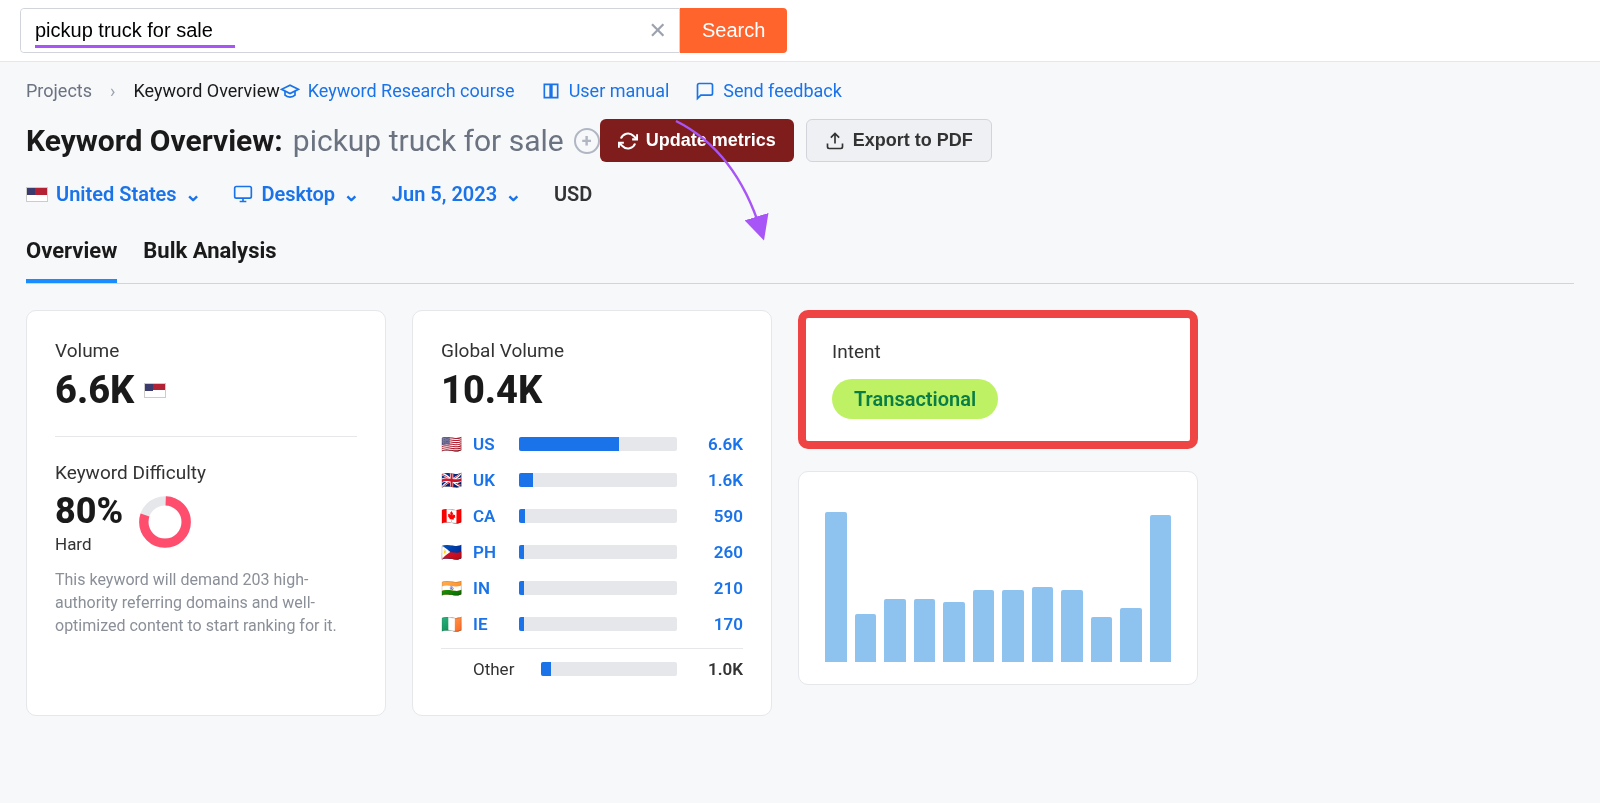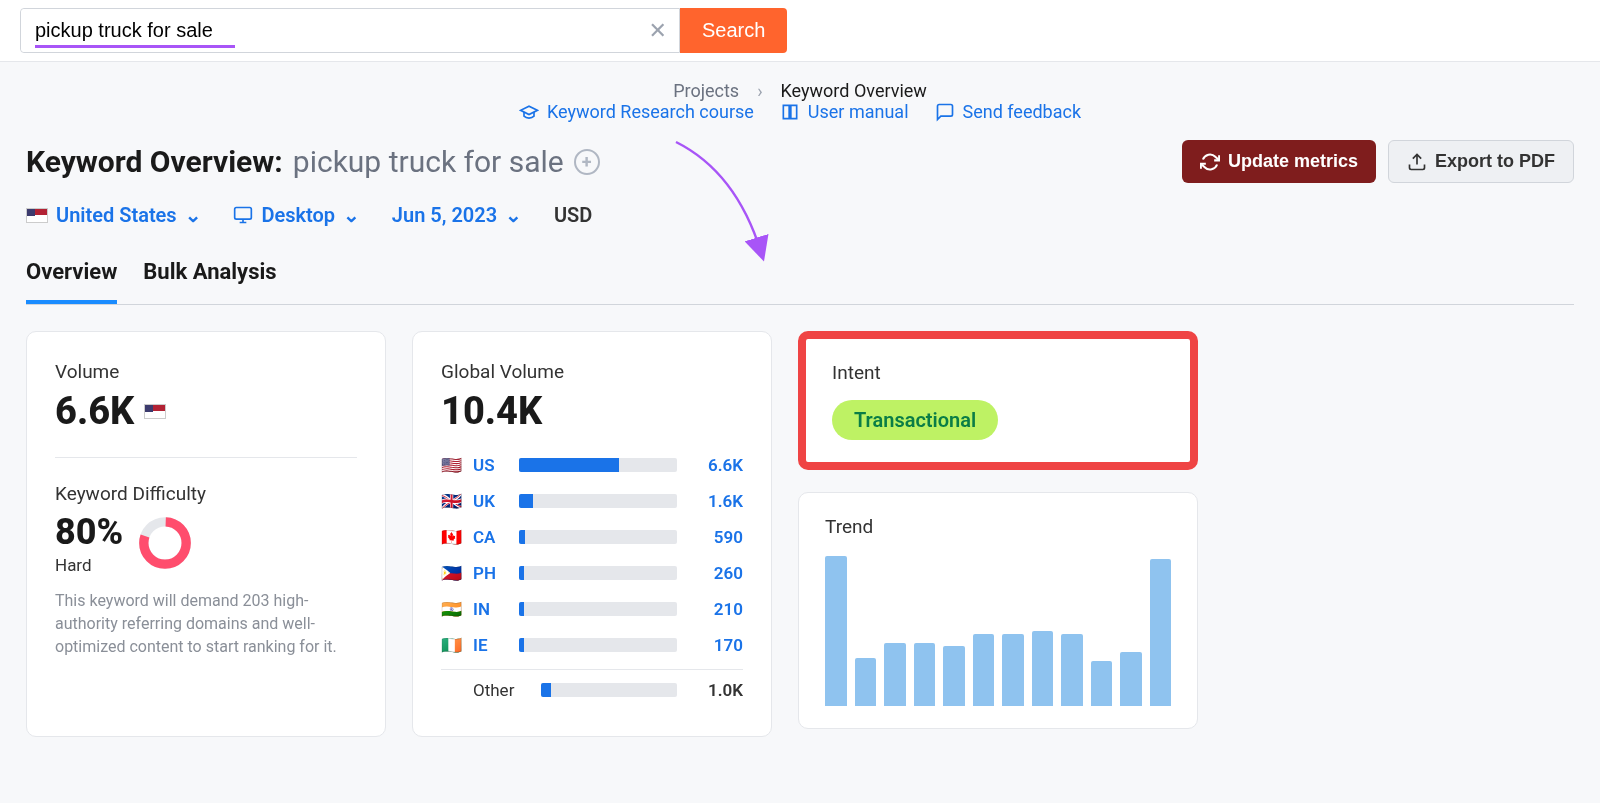--- a/index.html
+++ b/index.html
@@ -4,27 +4,27 @@
 <style>
 * { margin: 0; padding: 0; box-sizing: border-box; }
 body { font-family: -apple-system, BlinkMacSystemFont, "Segoe UI", Roboto, Arial, sans-serif; background: #f7f8fa; color: #1a1a1a; width: 1600px; }
 .search-bar { display: flex; padding: 8px 20px; background: #fff; border-bottom: 1px solid #e5e7eb; }
 .search-input-wrap { position: relative; display: flex; align-items: center; width: 660px; border: 1px solid #d1d5db; border-radius: 4px 0 0 4px; background: #fff; }
 .search-input { flex: 1; border: none; padding: 10px 14px; font-size: 20px; outline: none; border-radius: 4px 0 0 4px; }
 .search-underline { position: absolute; bottom: 4px; left: 14px; width: 200px; height: 3px; background: #a855f7; }
 .clear-btn { padding: 0 12px; color: #9ca3af; font-size: 22px; cursor: pointer; }
 .search-btn { background: #ff642d; color: #fff; border: none; padding: 10px 22px; font-size: 20px; border-radius: 0 4px 4px 0; cursor: pointer; }
 .page { padding: 18px 26px 26px; }
-.breadcrumb-row { display: flex; justify-content: flex-start; align-items: center; margin-bottom: 18px; flex-direction: column; }
+.breadcrumb-row { display: flex; justify-content: flex-start; align-items: center; margin-bottom: 18px; }
 .breadcrumb { display: flex; align-items: center; gap: 18px; font-size: 18px; }
 .breadcrumb a { color: #6b7280; text-decoration: none; }
 .breadcrumb .chev { color: #9ca3af; }
 .help-links { display: flex; gap: 26px; font-size: 18px; }
 .help-links a { color: #1a73e8; text-decoration: none; display: flex; align-items: center; gap: 8px; }
-.title-row { display: flex; justify-content: space-between; align-items: center; margin-bottom: 20px; position: relative; }
+.title-row { display: flex; justify-content: flex-start; align-items: center; margin-bottom: 20px; position: relative; }
 .title { font-size: 30px; font-weight: 700; display: flex; align-items: center; gap: 10px; }
 .title .kw { font-weight: 400; color: #6b7280; }
 .add-btn { width: 26px; height: 26px; border-radius: 50%; border: 2px solid #b0b7c3; color: #b0b7c3; display: inline-flex; align-items: center; justify-content: center; font-size: 18px; font-weight: 700; cursor: pointer; }
 .actions { display: flex; gap: 12px; }
 .btn { display: flex; align-items: center; gap: 8px; padding: 10px 18px; font-size: 18px; border-radius: 6px; font-weight: 600; cursor: pointer; border: none; }
 .btn-primary { background: #7f1d1d; color: #fff; }
 .btn-secondary { background: #eef0f3; color: #333; border: 1px solid #d1d5db; }
 .filters { display: flex; align-items: center; gap: 32px; font-size: 20px; margin-bottom: 24px; }
 .filter { color: #1a73e8; font-weight: 600; display: flex; align-items: center; gap: 8px; cursor: pointer; }
 .currency { color: #333; font-weight: 600; }
@@ -252,21 +252,20 @@
           </div>
         </div>
     </div>
 
     <div class="card-right-col">
       <div class="intent-card">
         <div class="section-title">Intent</div>
         <div class="intent-badge">Transactional</div>
       </div>
       <div class="card trend-card">
-        <div class="section-title">Trend</div>
         <div class="trend-chart" id="trend-chart">
             <div class="trend-bar" style="height: 100%;"></div>
             <div class="trend-bar" style="height: 32%;"></div>
             <div class="trend-bar" style="height: 42%;"></div>
             <div class="trend-bar" style="height: 42%;"></div>
             <div class="trend-bar" style="height: 40%;"></div>
             <div class="trend-bar" style="height: 48%;"></div>
             <div class="trend-bar" style="height: 48%;"></div>
             <div class="trend-bar" style="height: 50%;"></div>
             <div class="trend-bar" style="height: 48%;"></div>

